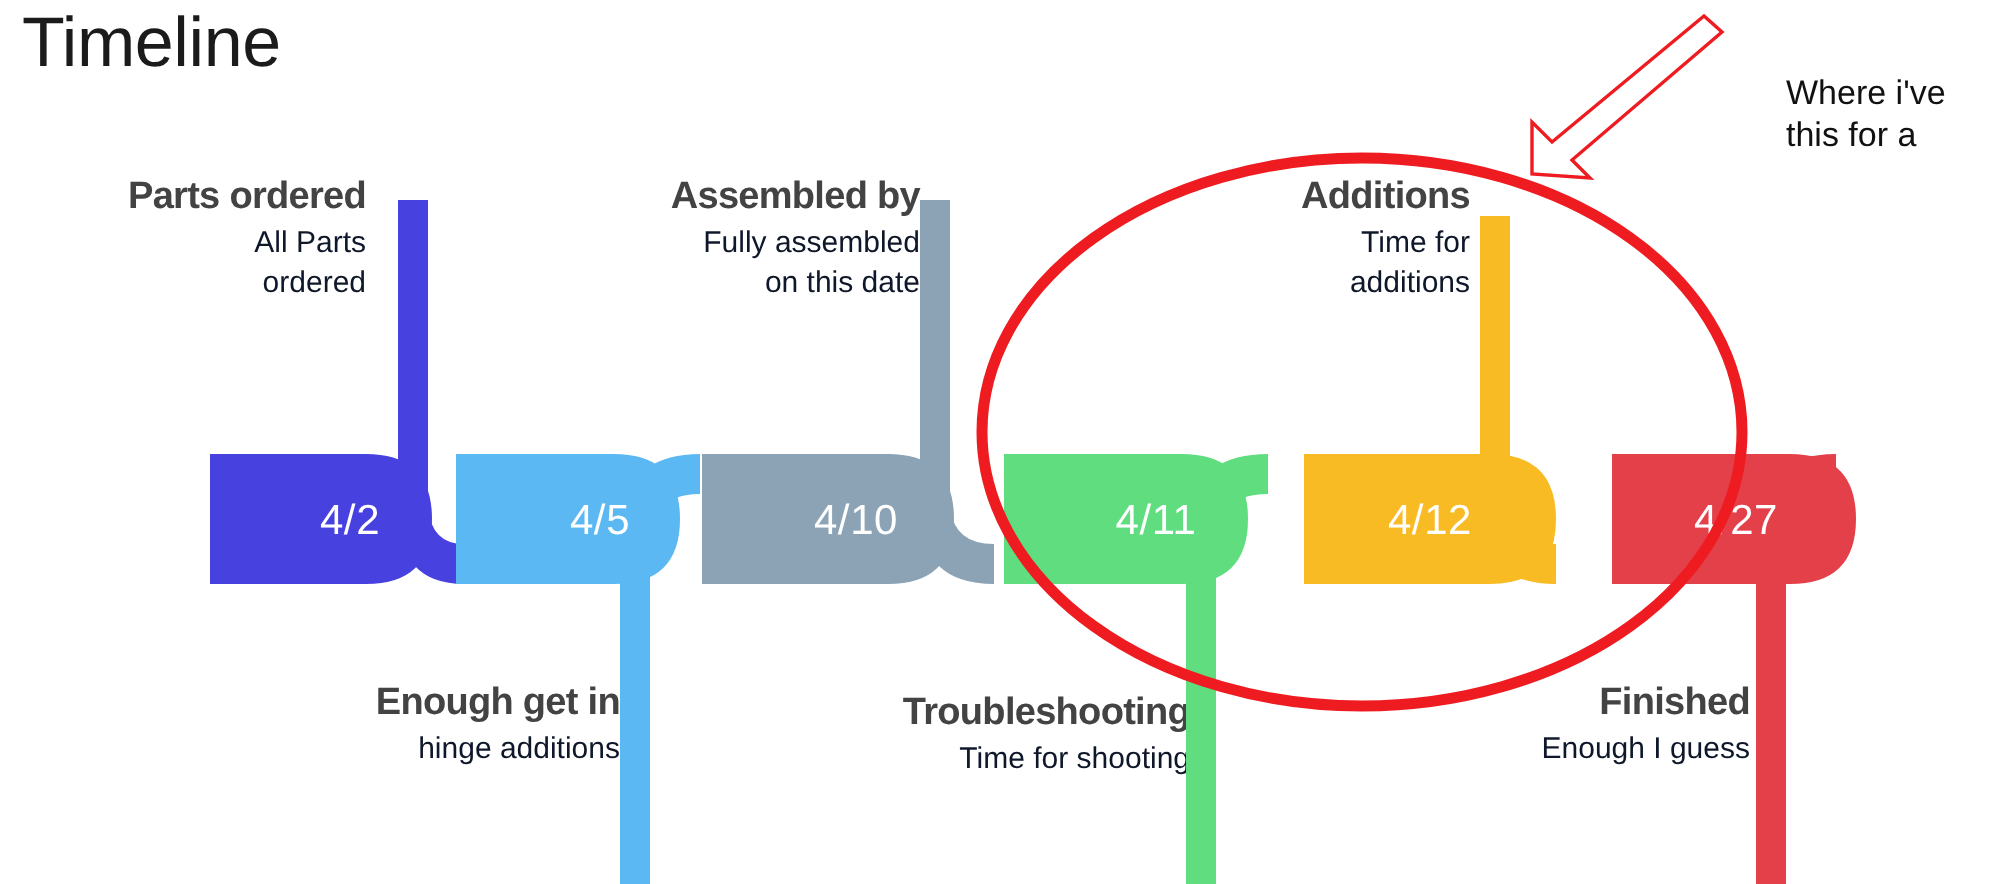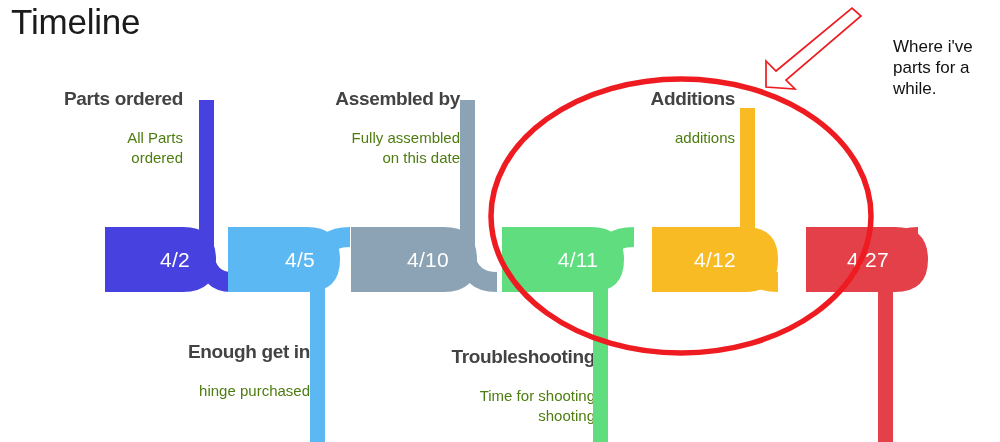--- a/index.html
+++ b/index.html
@@ -41,24 +41,24 @@
     font-weight: bold;
     color: #434343;
     letter-spacing: -0.35px;
     line-height: 22px;
     display: block;
   }
   .milestone-desc {
     font-family: "Liberation Sans", sans-serif;
     font-size: 15px;
     font-weight: 400;
-    color: #4d7c0f;
+    color: #0f172a;
     line-height: 20px;
     display: block;
-    margin-top: 18px;
+    margin-top: 2px;
   }
   .milestone-desc .dline { display: block; }
 
   
   #timeline-svg {
     position: absolute;
     left: 0;
     top: 0;
     width: 1000px;
     height: 442px;
@@ -104,40 +104,44 @@
     <span class="milestone-title">Assembled by</span>
     <span class="milestone-desc">
       <span class="dline">Fully assembled</span>
       <span class="dline">on this date</span>
     </span>
   </div>
 
   <div class="milestone-label" style="left:600px; top:88px; width:135px;">
     <span class="milestone-title">Additions</span>
     <span class="milestone-desc">
+      <span class="dline">Time for</span>
       <span class="dline">additions</span>
     </span>
   </div>
 
   <div class="milestone-label" style="left:155px; top:341px; width:155px;">
     <span class="milestone-title">Enough get in</span>
     <span class="milestone-desc">
-      <span class="dline">hinge purchased</span>
+      <span class="dline">hinge additions</span>
     </span>
   </div>
 
   <div class="milestone-label" style="left:415px; top:346px; width:180px;">
     <span class="milestone-title">Troubleshooting</span>
     <span class="milestone-desc">
       <span class="dline">Time for shooting</span>
-      <span class="dline">shooting</span>
     </span>
   </div>
 
   <div class="milestone-label" style="left:715px; top:341px; width:160px;">
+    <span class="milestone-title">Finished</span>
+    <span class="milestone-desc">
+      <span class="dline">Enough I guess</span>
+    </span>
   </div>
 
   <svg id="timeline-svg" viewBox="0 0 1000 442">
 
     <g>
       <path d="M 199 100 L 199 255 Q 199 292 232 292 L 232 272 Q 214 272 214 250 L 214 100 Z" fill="#4741e0"></path>
       <path d="M 105 227 L 183 227 Q 216 227 216 259.5 Q 216 292 183 292 L 105 292 Z" fill="#4741e0"></path>
       <text class="date-text" x="175" y="267" text-anchor="middle">4/2</text>
     </g>
 
@@ -178,17 +182,16 @@
              L 776 71
              L 852 8
              L 861 16
              L 786 80
              L 795 89
              Z" fill="#ffffff" stroke="#ee1c21" stroke-width="1.7" stroke-linejoin="miter"></path>
   </svg>
 
   <div id="annotation-note">
     <span class="nline">Where i've</span>
-    <span class="nline">parts for a</span>
-    <span class="nline">while.</span>
+    <span class="nline">this for a</span>
   </div>
 
 </div>
 
 </body></html>

